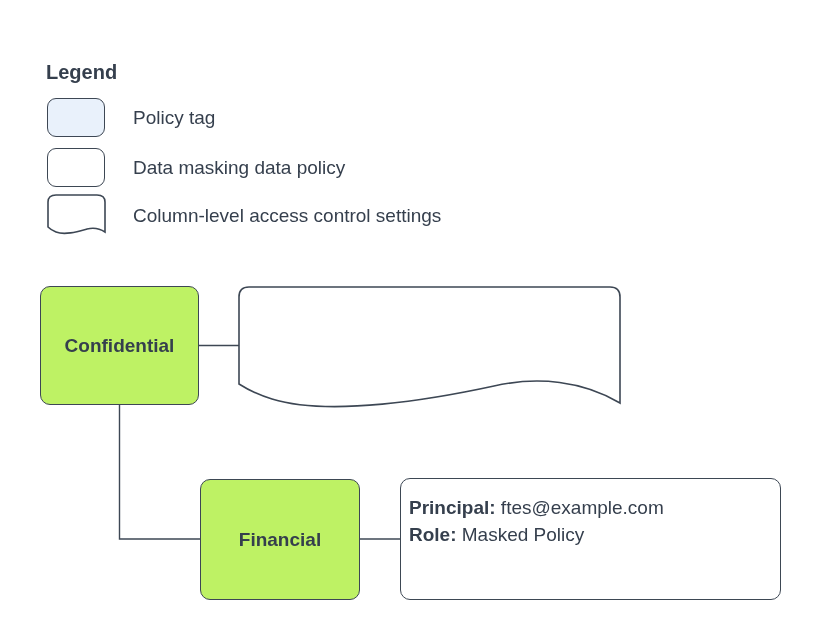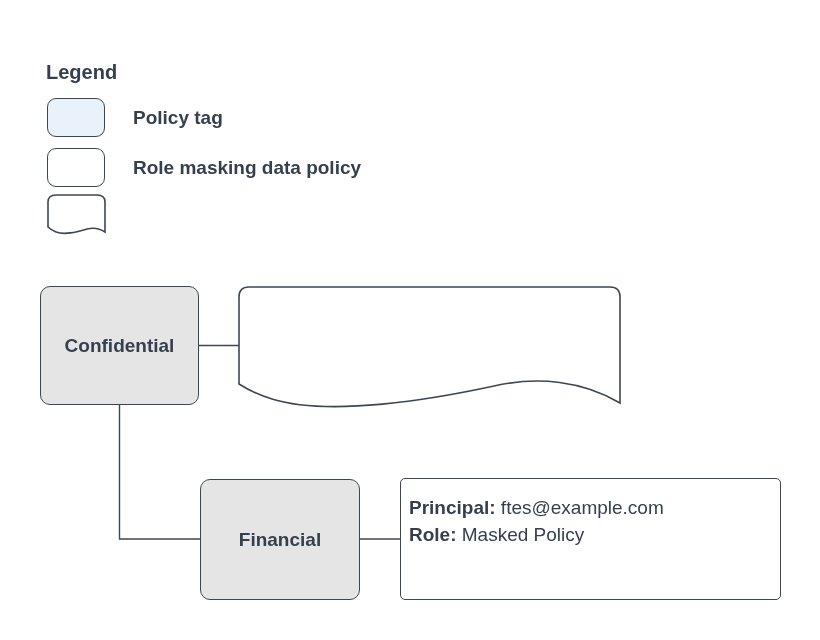--- a/index.html
+++ b/index.html
@@ -32,46 +32,46 @@
     background: #ffffff;
   }
   .swatch.blue { background: #e9f1fb; }
   .swatch-doc { left: 47px; width: 59px; height: 43px; }
   .legend-label {
     left: 133px;
     height: 39px;
     display: flex;
     align-items: center;
     font-size: 19px;
-    font-weight: bold;
+    font-weight: normal;
     white-space: nowrap;
   }
 
   
   .node {
     box-sizing: border-box;
-    background: #e5e5e5;
+    background: #bef264;
     border: 1.6px solid #3d4754;
     border-radius: 10px;
     display: flex;
     align-items: center;
     justify-content: center;
     font-size: 19px;
     font-weight: bold;
   }
   .node-confidential { left: 40px; top: 286px; width: 159px; height: 119px; }
   .node-financial   { left: 200px; top: 479px; width: 160px; height: 121px; }
 
   .policy-box {
     left: 400px; top: 478px;
     width: 381px; height: 122px;
     box-sizing: border-box;
     background: #ffffff;
     border: 1.6px solid #3d4754;
-    border-radius: 5px;
+    border-radius: 10px;
     text-decoration: underline;
   }
 
   .box-text {
     font-size: 19px;
     line-height: 27px;
     white-space: nowrap;
   }
   .note-text { left: 247px; top: 321px; }
   .policy-box .box-text { position: absolute; left: 8px; top: 15px; }
@@ -97,28 +97,29 @@
              C 434,399 330,417 272,399
              Q 253,393 239,384 L 239,297 Q 239,287 249,287 Z" fill="#ffffff" stroke="#3d4754" stroke-width="1.6"></path>
   </svg>
 
   <div class="abs legend-title">Legend</div>
 
   <div class="abs swatch blue" style="top:98px;"></div>
   <div class="abs legend-label" style="top:98px;">Policy tag</div>
 
   <div class="abs swatch" style="top:148px;"></div>
-  <div class="abs legend-label" style="top:148px;">Role masking data policy</div>
+  <div class="abs legend-label" style="top:148px;">Data masking data policy</div>
 
   <svg class="abs swatch-doc" style="top:194px;" viewBox="0 0 59 43">
     <path d="M 9,1 L 50,1 Q 58,1 58,8 L 58,38
              C 52,34 46,33.5 40,35
              C 31,37.5 18,41.5 9,38
              Q 4,36 1,33 L 1,8 Q 1,1 9,1 Z" fill="#ffffff" stroke="#3d4754" stroke-width="1.6"></path>
   </svg>
+  <div class="abs legend-label" style="top:195px; height:42px;">Column-level access control settings</div>
 
   <div class="abs node node-confidential">
     <span>Confidential</span>
   </div>
 
   <div class="abs node node-financial">
     <span>Financial</span>
   </div>
 
 

